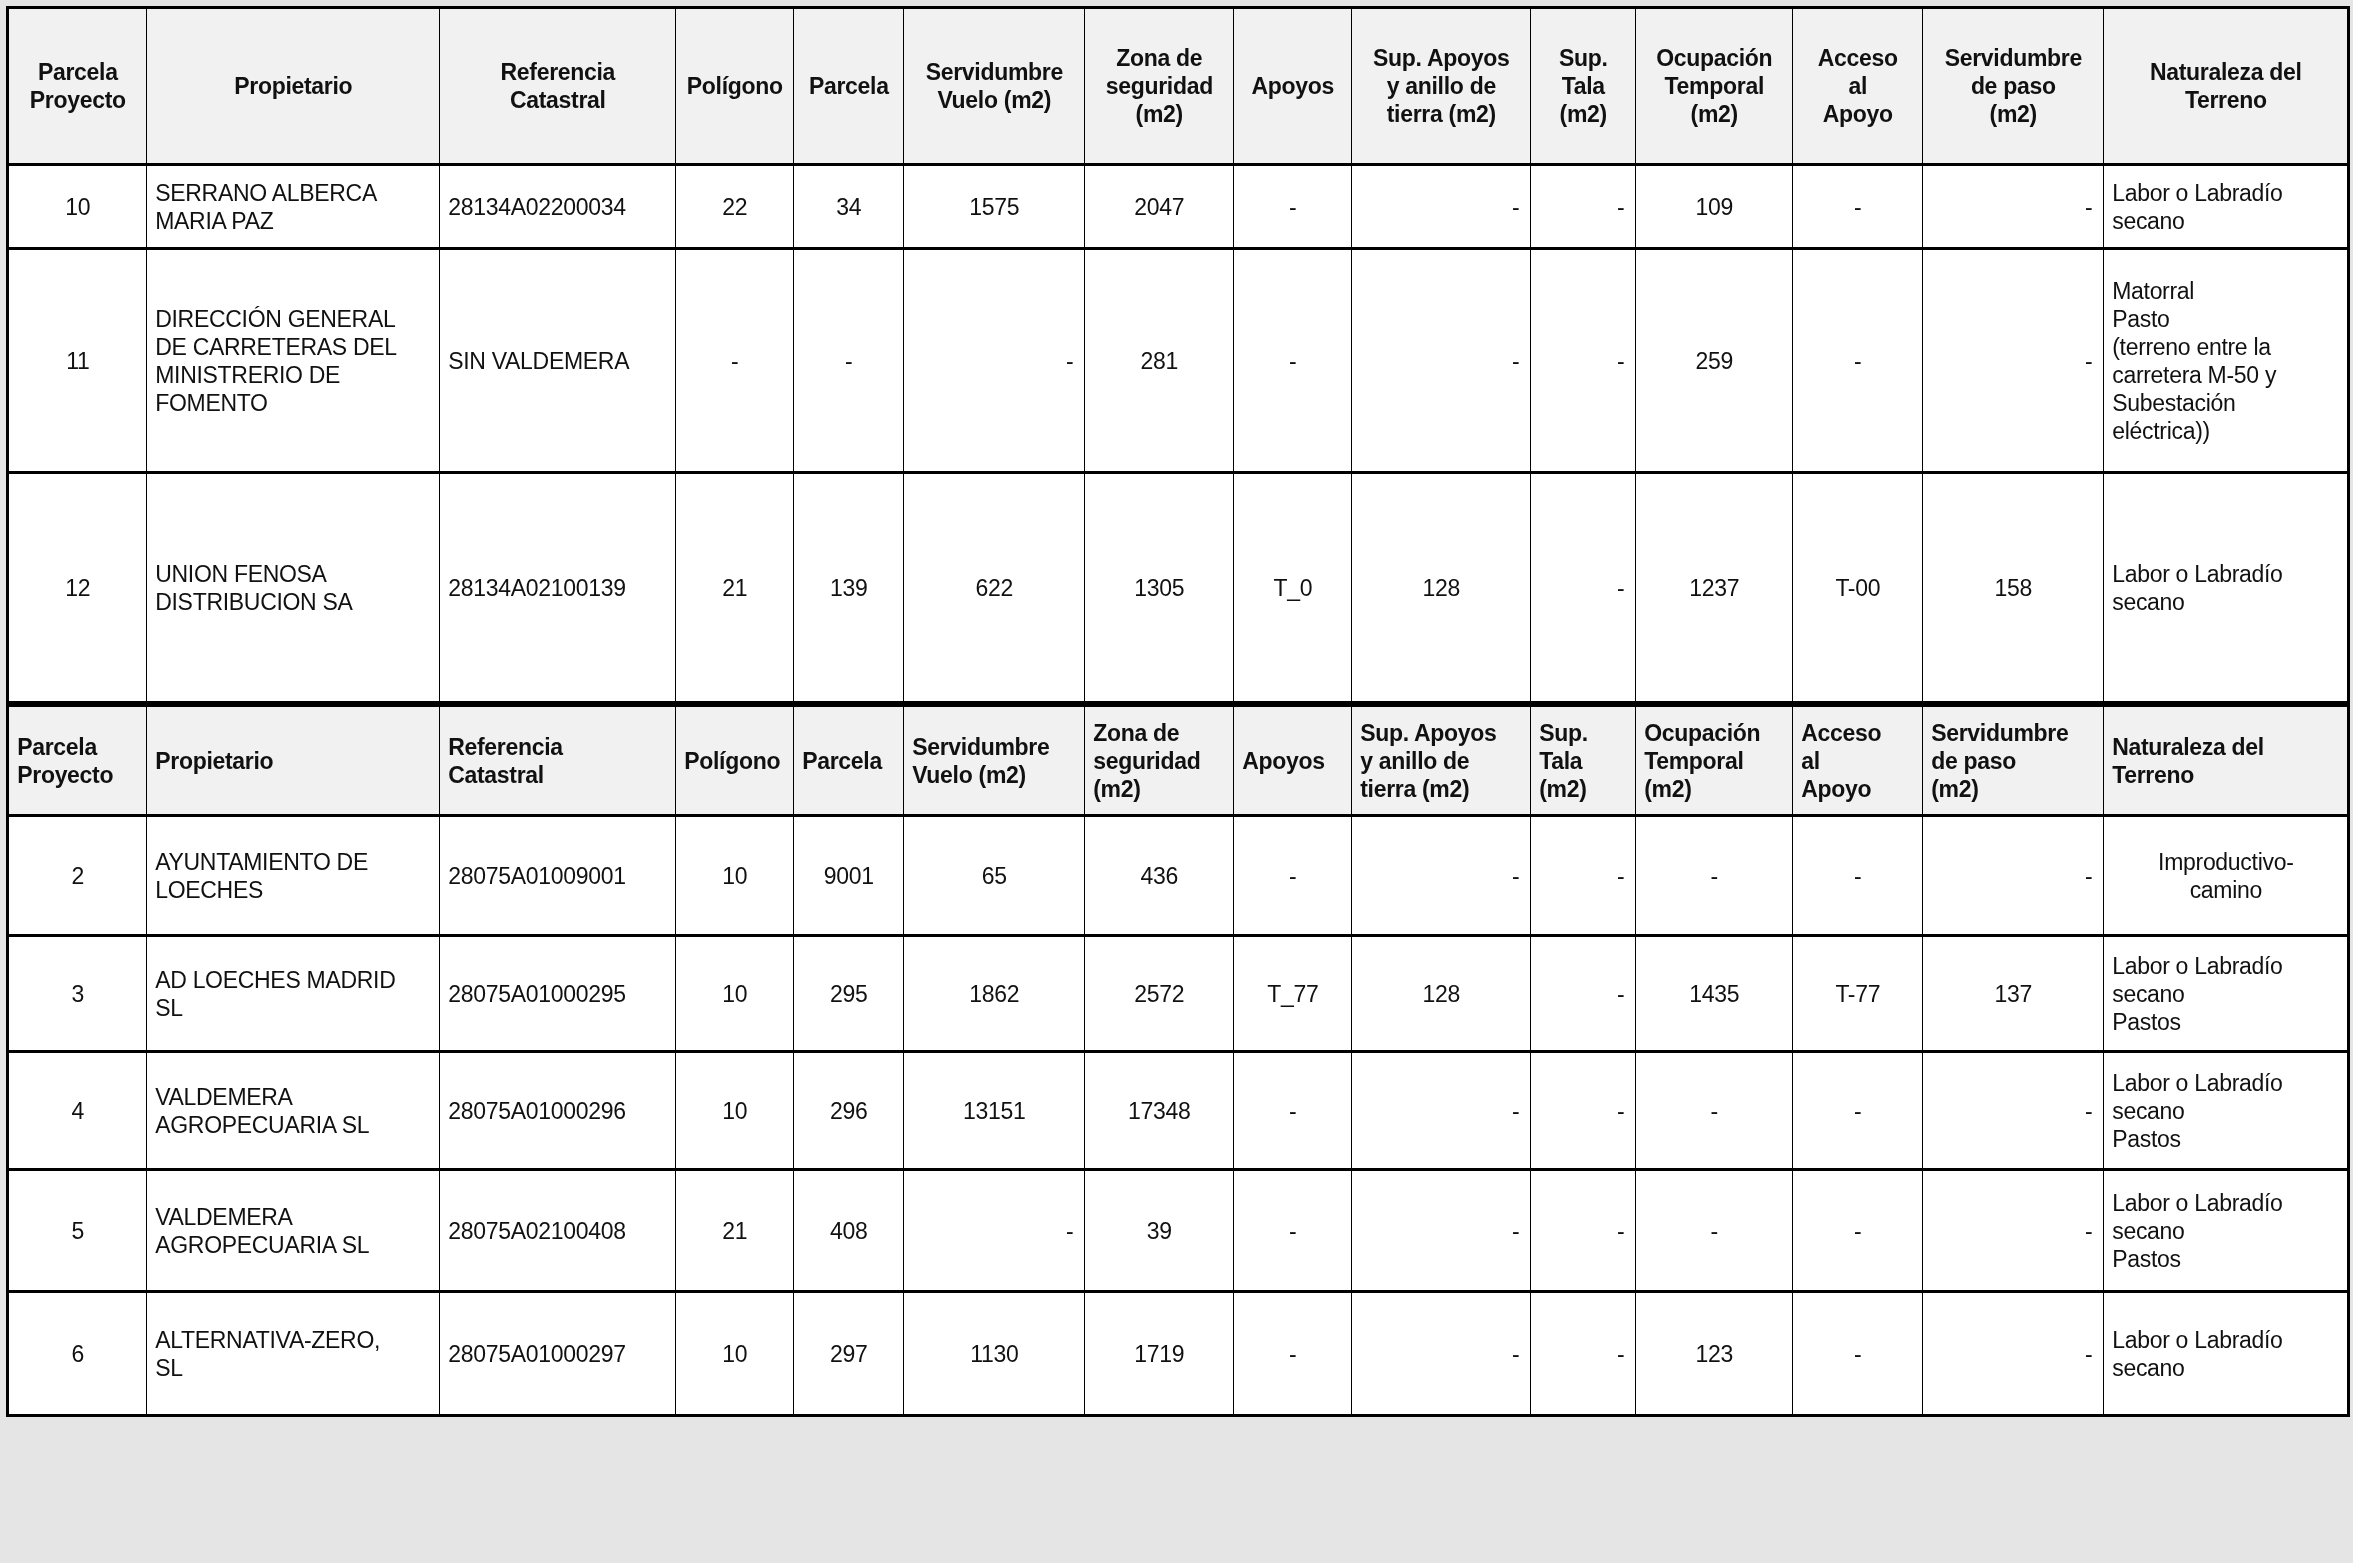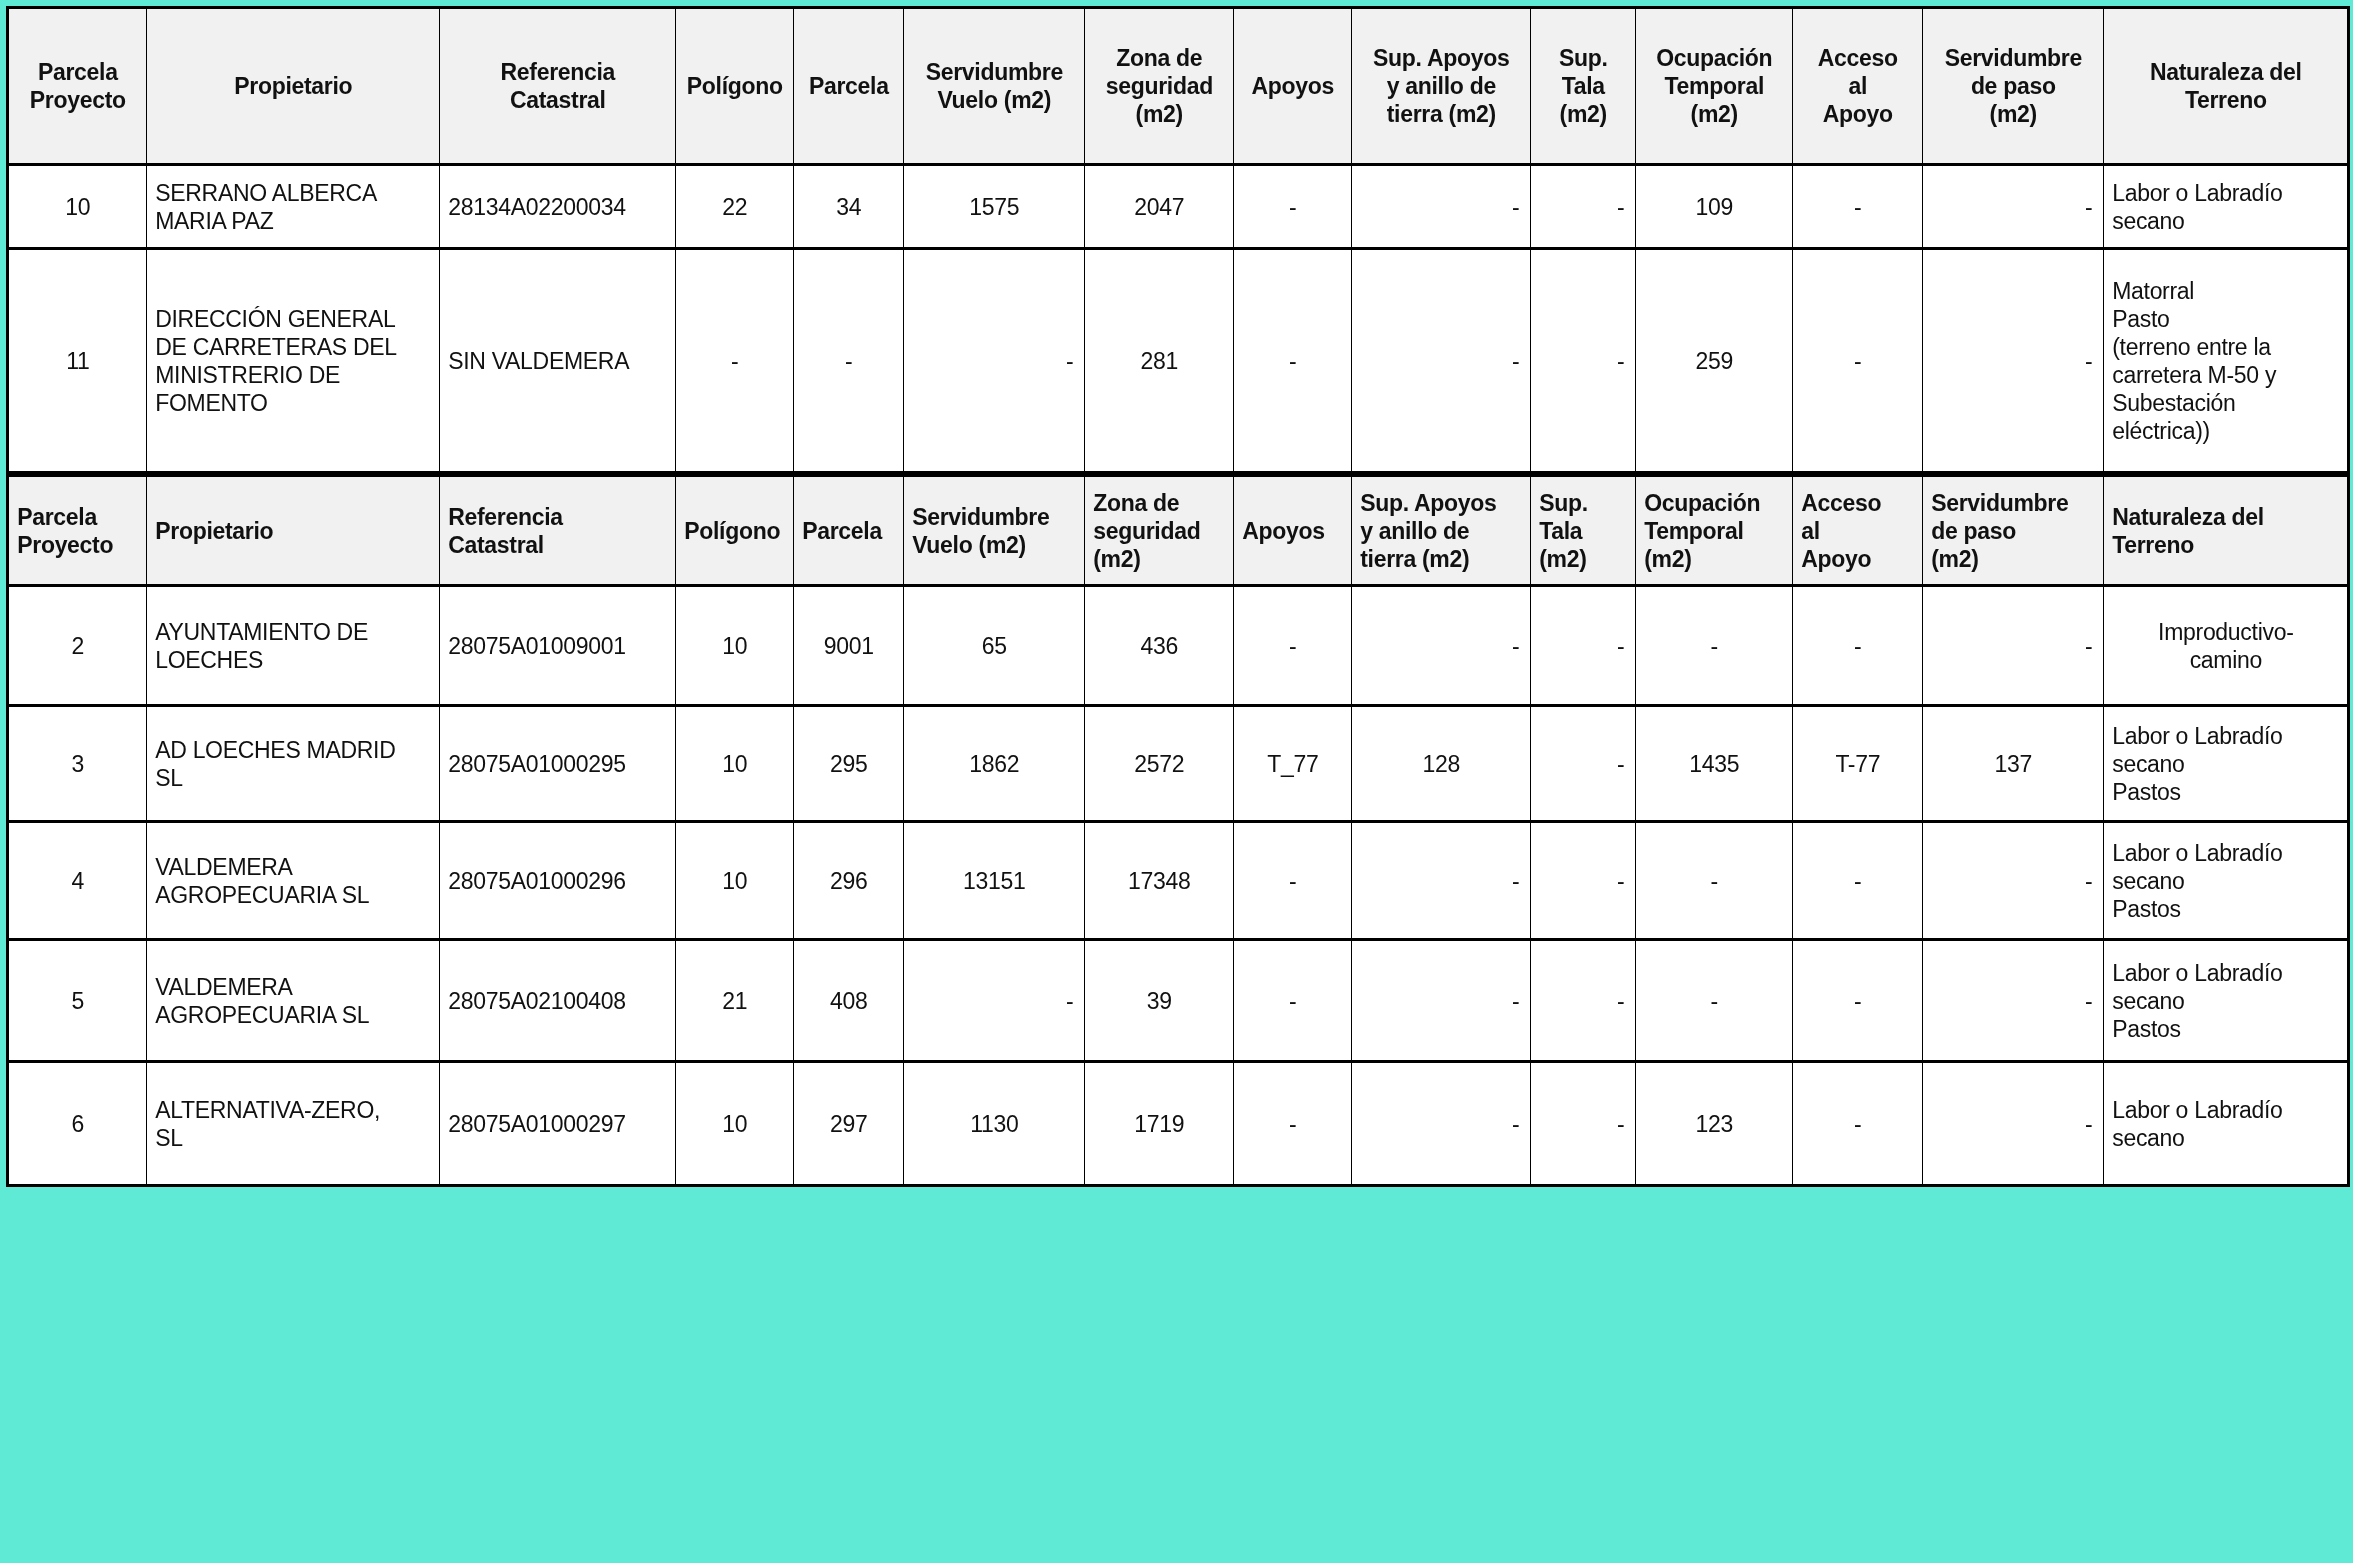--- a/index.html
+++ b/index.html
@@ -5,21 +5,21 @@
   html, body {
     margin: 0;
     padding: 0;
     background: #ffffff;
     font-family: "Liberation Sans", sans-serif;
     color: #111111;
   }
   .page {
     width: 2354px;
     height: 1564px;
-    background: #5eead4;
+    background: #e5e5e5;
     overflow: hidden;
     box-sizing: border-box;
     padding: 6.3px 6.3px 0 6.3px;
   }
   table.parcels {
     border-collapse: collapse;
     table-layout: fixed;
     width: 2341px;
     border: 3.1px solid #000000;
   }
@@ -147,20 +147,38 @@
           <td class="ac">259</td>
           <td class="ac">-</td>
           <td class="ar">-</td>
           <td class="al">Matorral
 Pasto
 (terreno entre la
 carretera M-50 y
 Subestación
 eléctrica))</td>
         </tr>
+        <tr style="height: 230px;">
+          <td class="ac">12</td>
+          <td class="al">UNION FENOSA
+DISTRIBUCION SA</td>
+          <td class="al">28134A02100139</td>
+          <td class="ac">21</td>
+          <td class="ac">139</td>
+          <td class="ac">622</td>
+          <td class="ac">1305</td>
+          <td class="ac">T_0</td>
+          <td class="ac">128</td>
+          <td class="ar">-</td>
+          <td class="ac">1237</td>
+          <td class="ac">T-00</td>
+          <td class="ac">158</td>
+          <td class="al">Labor o Labradío
+secano</td>
+        </tr>
       </tbody>
     </table>
 
 
   <table class="parcels" id="table-1">
       <colgroup>
         <col style="width: 139px;">
         <col style="width: 293px;">
         <col style="width: 236px;">
         <col style="width: 118px;">

